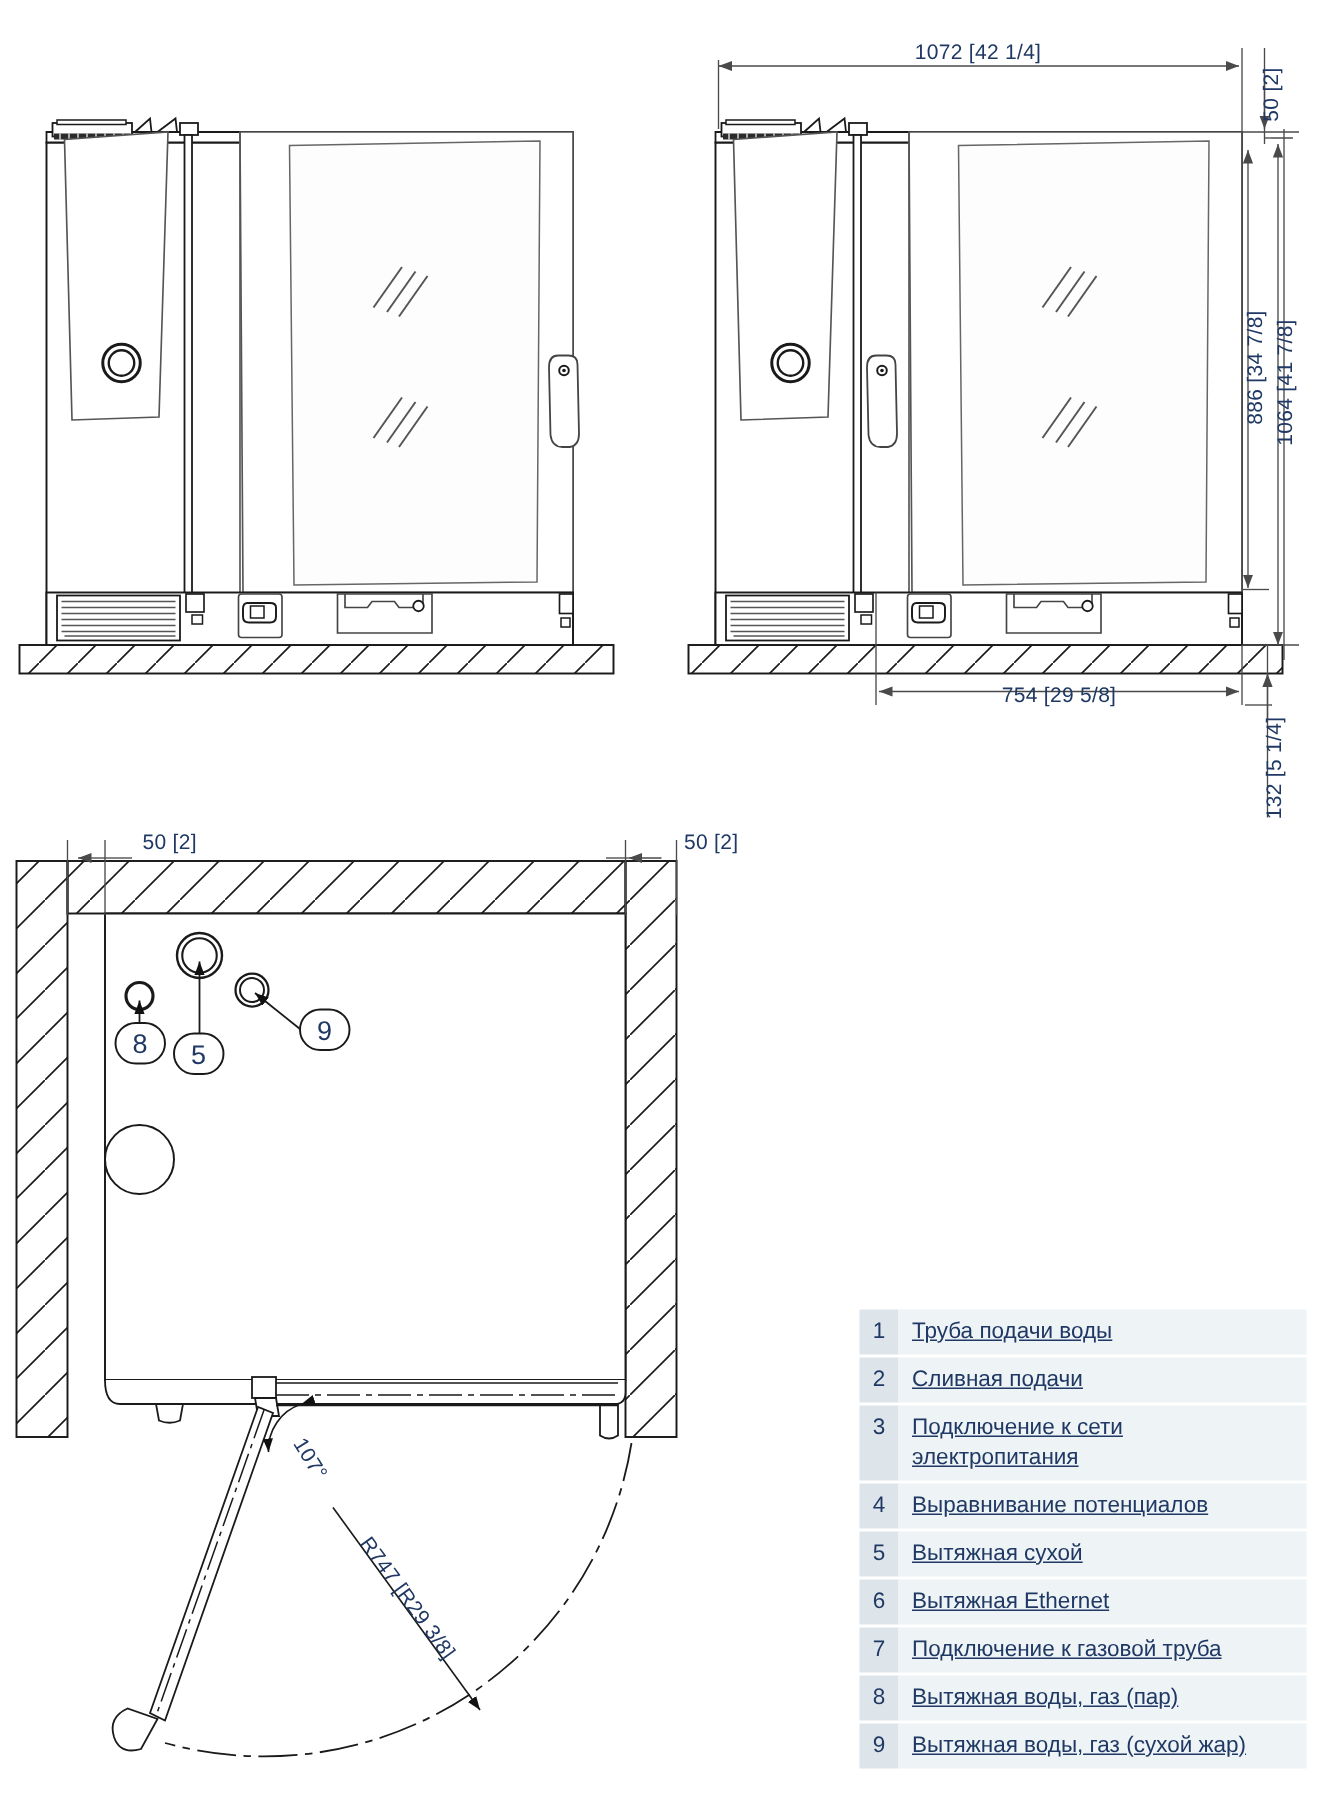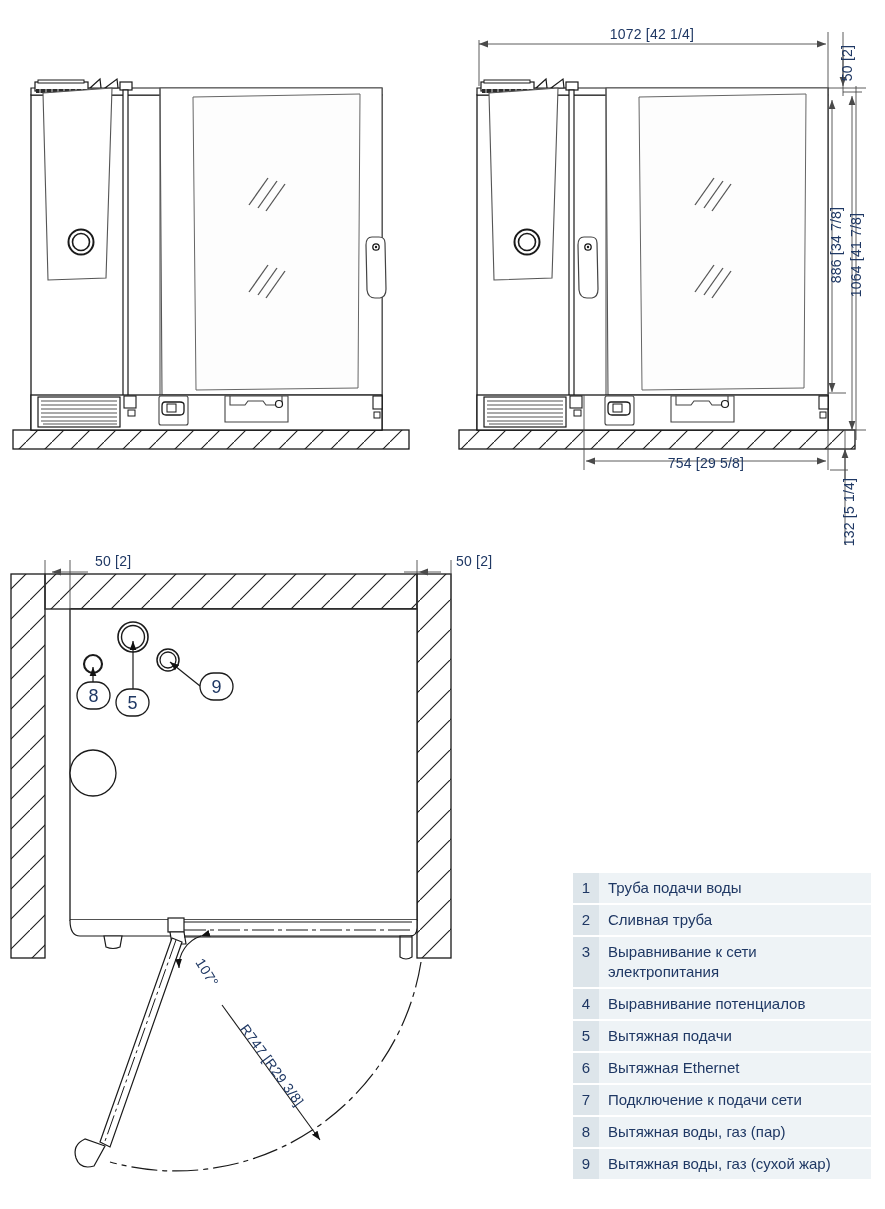--- a/index.html
+++ b/index.html
@@ -56,20 +56,21 @@
     font-family: "Liberation Sans", sans-serif;
   }
   .legend-label {
     background: #eef3f6;
     color: #1f3864;
     flex: 1;
     font-size: 15px;
     line-height: 20px;
     padding: 5px 8px 5px 9px;
     font-family: "Liberation Sans", sans-serif;
+    text-decoration: underline;
   }
   .legend-row.tall .legend-num,
   .legend-row.tall .legend-label {
     padding-top: 5px;
     padding-bottom: 5px;
   }
 </style>
 </head>
 <body>
 
@@ -415,41 +416,41 @@
     </g>
   </svg>
 
   <div id="legend">
     <div class="legend-row">
       <div class="legend-num">1</div>
       <div class="legend-label">Труба подачи воды</div>
     </div>
     <div class="legend-row">
       <div class="legend-num">2</div>
-      <div class="legend-label">Сливная труба</div>
+      <div class="legend-label">Сливная подачи</div>
     </div>
     <div class="legend-row tall">
       <div class="legend-num">3</div>
-      <div class="legend-label">Выравнивание к сети электропитания</div>
+      <div class="legend-label">Подключение к сети электропитания</div>
     </div>
     <div class="legend-row">
       <div class="legend-num">4</div>
       <div class="legend-label">Выравнивание потенциалов</div>
     </div>
     <div class="legend-row">
       <div class="legend-num">5</div>
-      <div class="legend-label">Вытяжная подачи</div>
+      <div class="legend-label">Вытяжная сухой</div>
     </div>
     <div class="legend-row">
       <div class="legend-num">6</div>
       <div class="legend-label">Вытяжная Ethernet</div>
     </div>
     <div class="legend-row">
       <div class="legend-num">7</div>
-      <div class="legend-label">Подключение к подачи сети</div>
+      <div class="legend-label">Подключение к газовой труба</div>
     </div>
     <div class="legend-row">
       <div class="legend-num">8</div>
       <div class="legend-label">Вытяжная воды, газ (пар)</div>
     </div>
     <div class="legend-row tall">
       <div class="legend-num">9</div>
       <div class="legend-label">Вытяжная воды, газ (сухой жар)</div>
     </div>
   </div>

